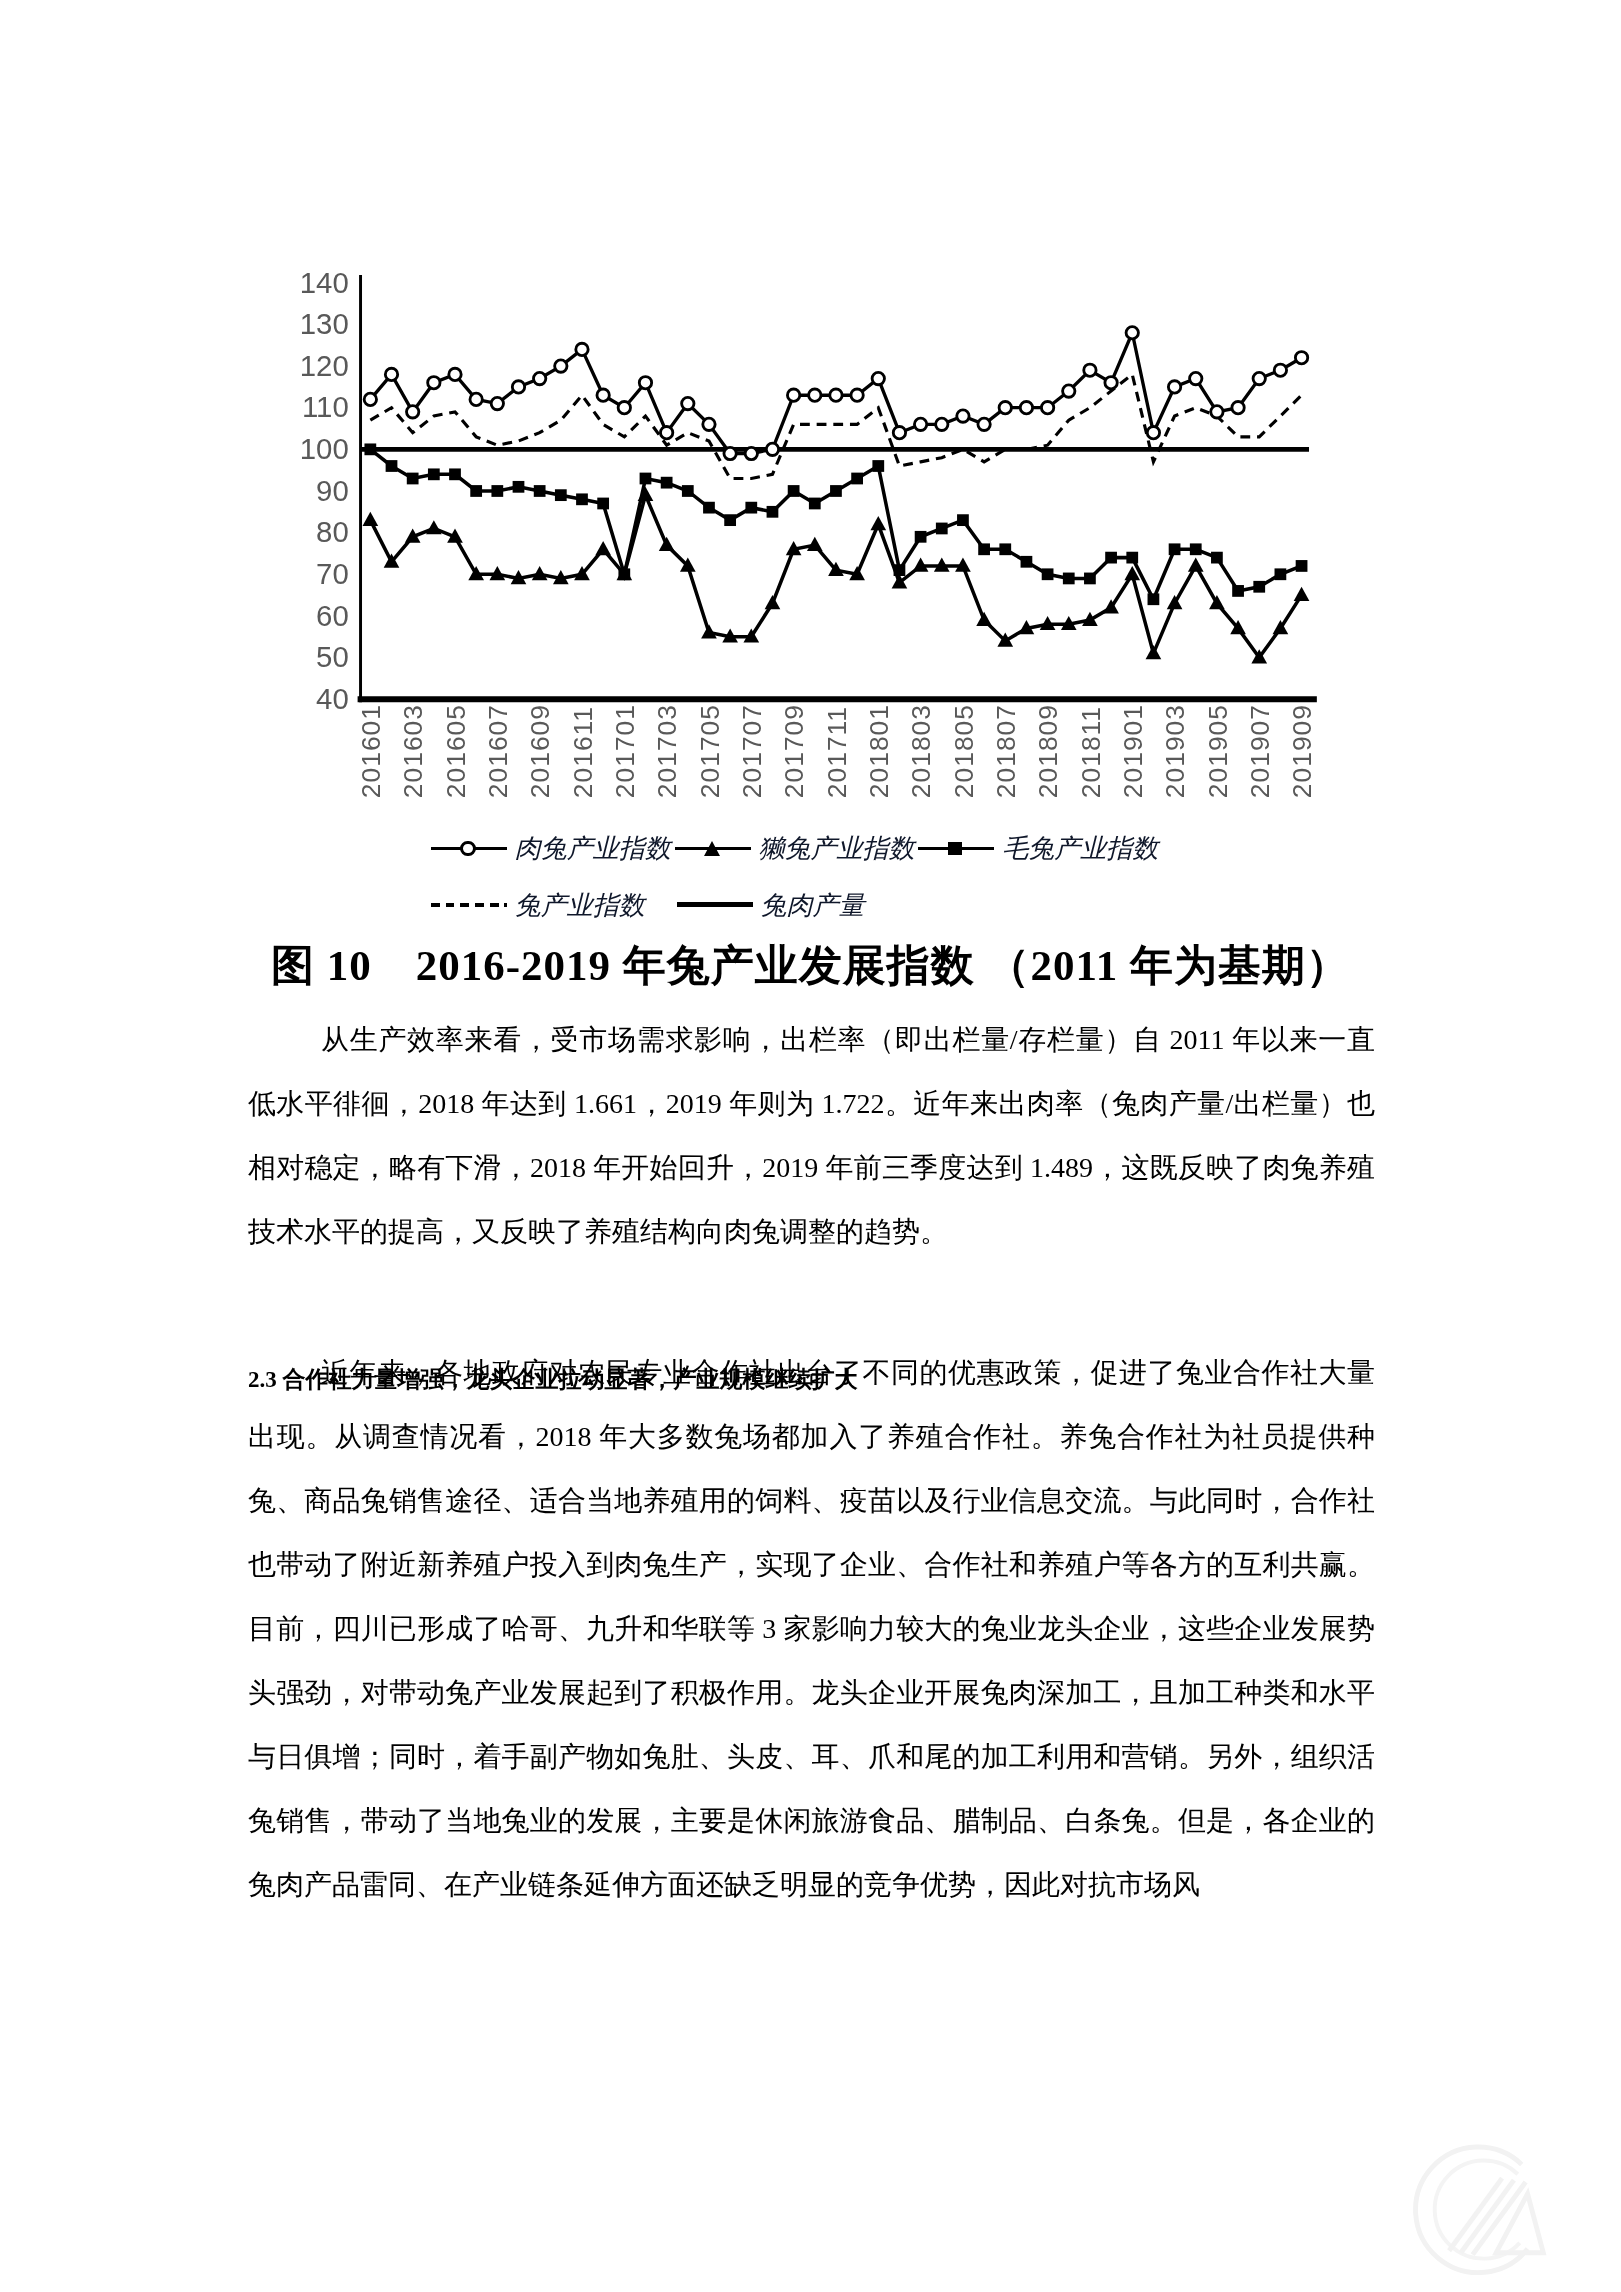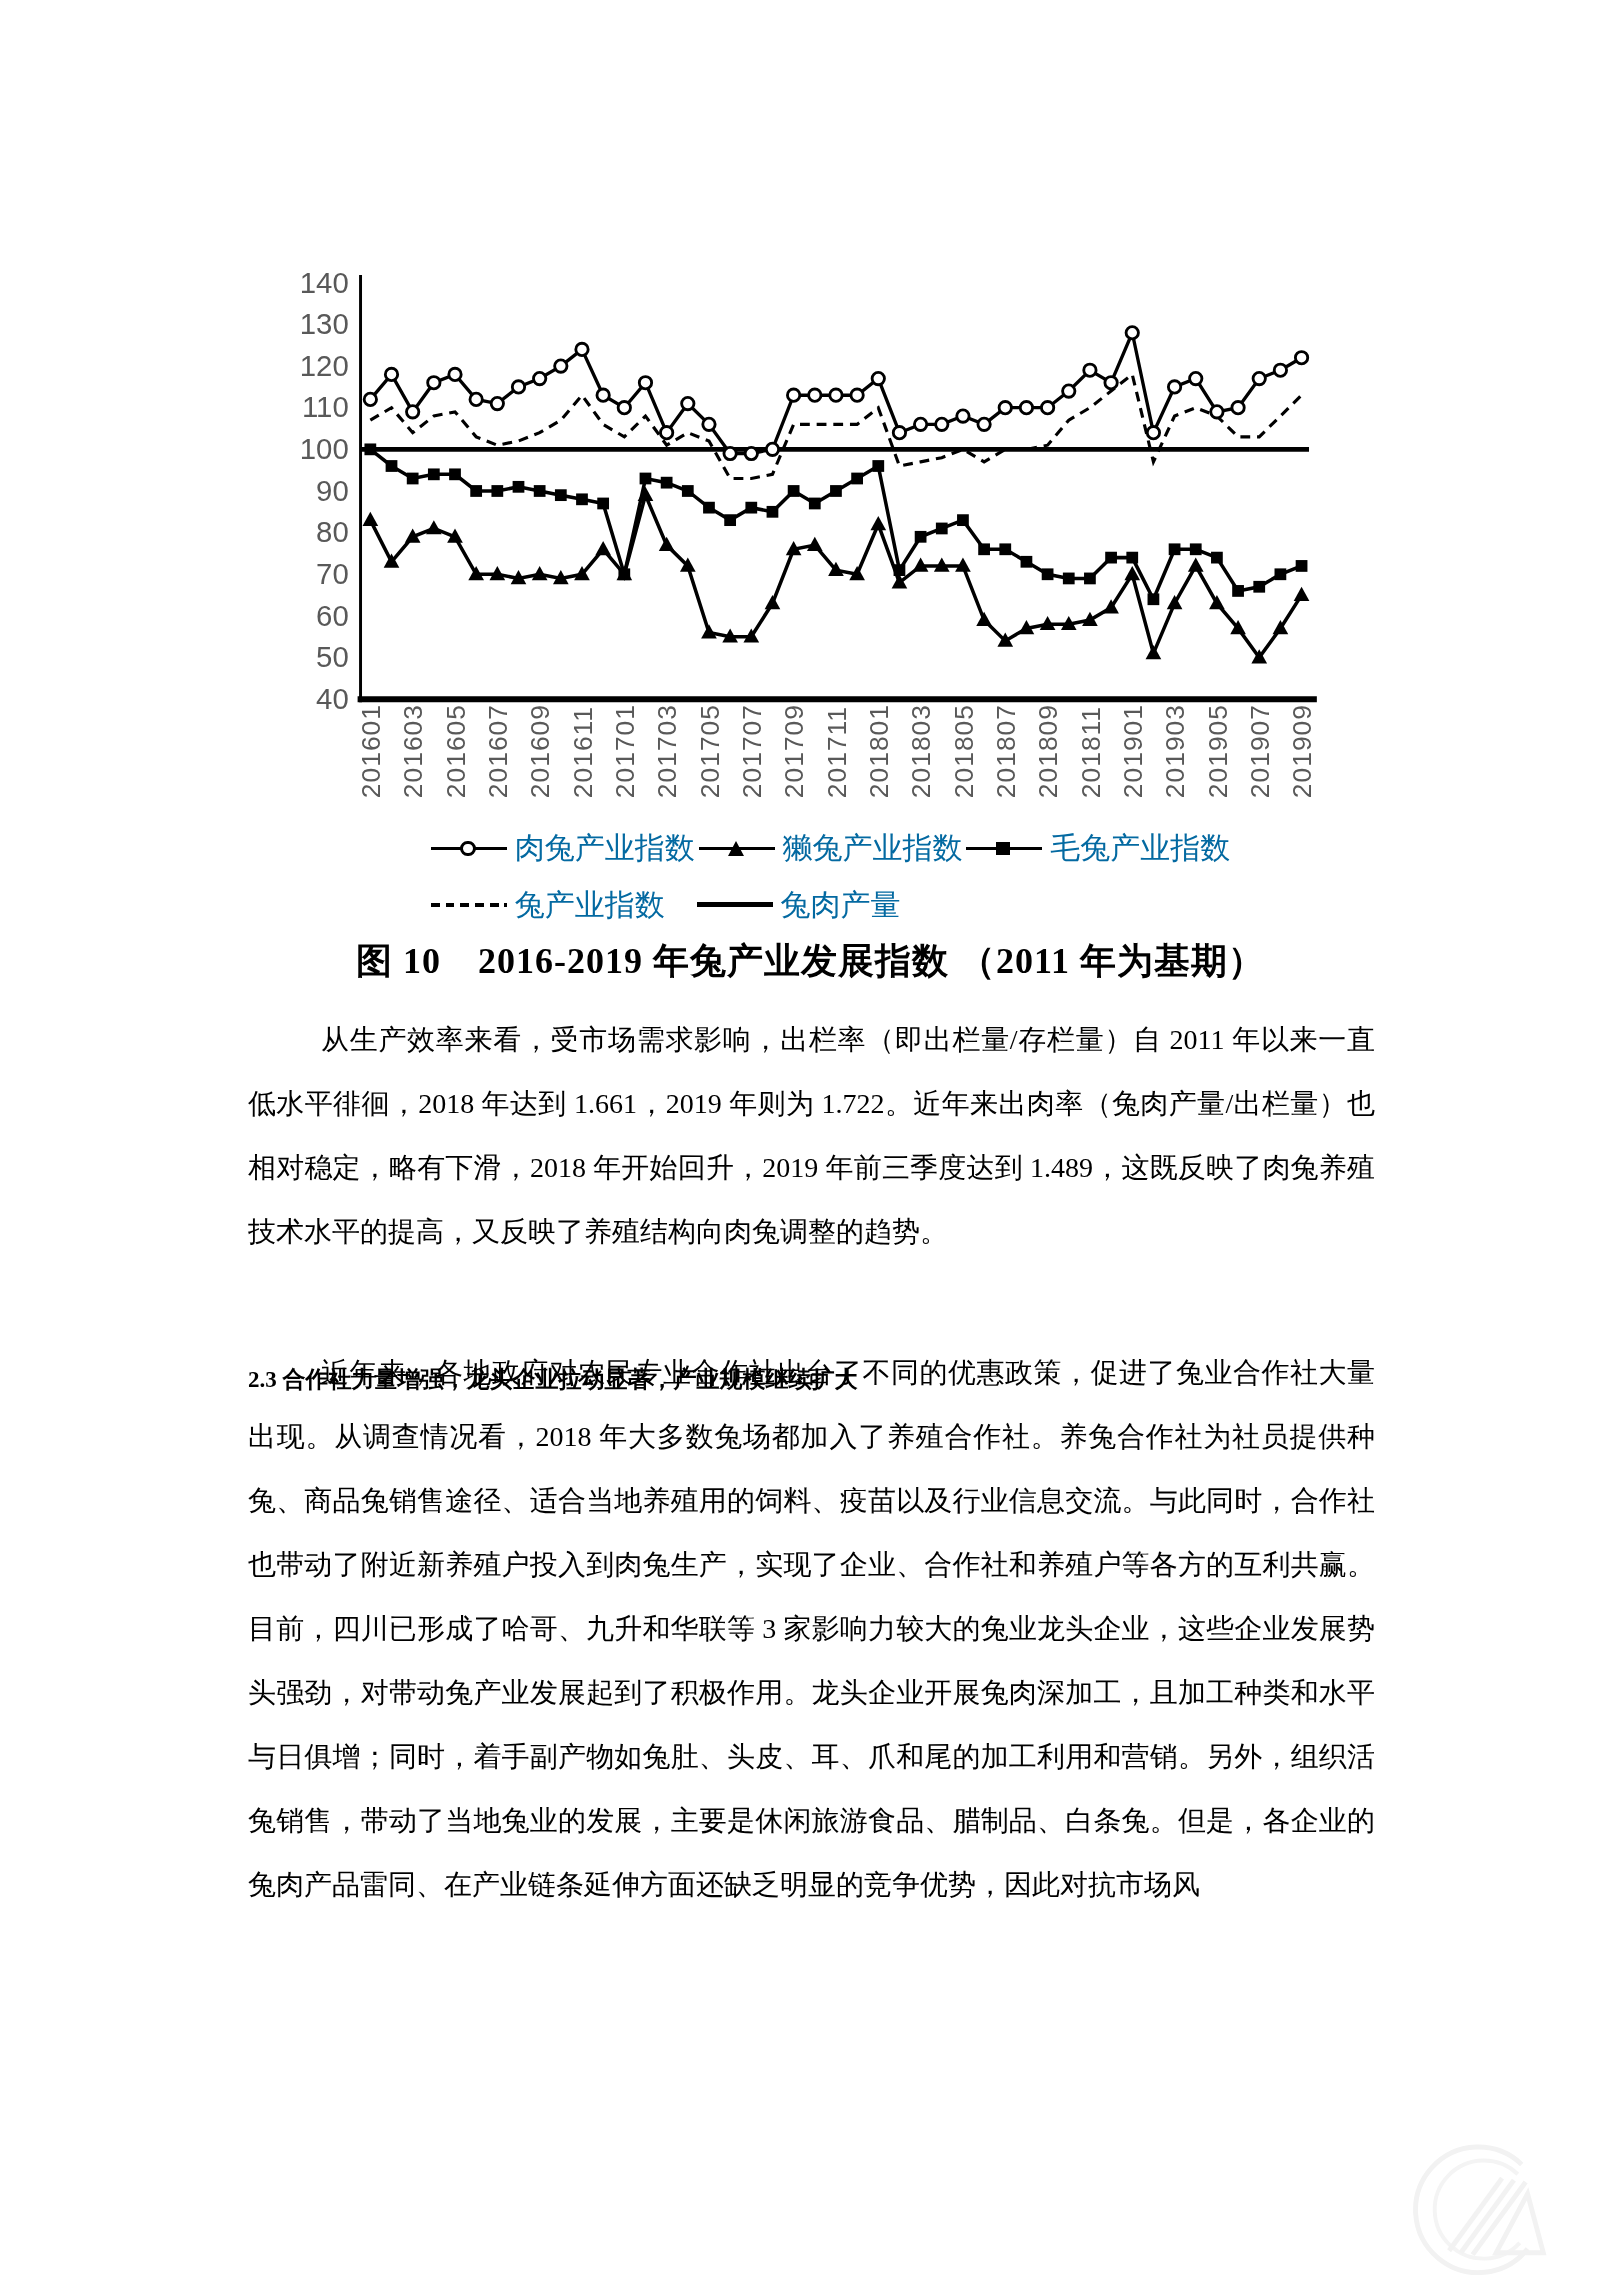--- a/index.html
+++ b/index.html
@@ -21,23 +21,23 @@
   .legend-row{display:flex;align-items:center;gap:3.9px;height:39px;}
   .legend-row.second{margin-top:17.6px;gap:32px;}
   .legend-item{display:flex;align-items:center;gap:7.8px;}
   .lsample{position:relative;width:76px;height:21.6px;flex:0 0 auto;}
   .lsample .lline{position:absolute;left:0;right:0;top:8.8px;height:3.9px;background:#000;}
   .lsample .lline.dashed{background:repeating-linear-gradient(90deg,#000 0 8.8px,transparent 8.8px 14.7px);}
   .lsample .lline.thick{top:7.8px;height:4.9px;}
   .lmark-circle{position:absolute;left:29px;top:2.9px;width:9.8px;height:9.8px;background:#fff;border:3.4px solid #000;border-radius:50%;}
   .lmark-triangle{position:absolute;left:29px;top:2.9px;width:0;height:0;border-left:8.8px solid transparent;border-right:8.8px solid transparent;border-bottom:15.7px solid #000;}
   .lmark-square{position:absolute;left:30px;top:3.9px;width:13.7px;height:13.7px;background:#000;}
-  .legend-label{font-size:30px;color:#0369a1;white-space:nowrap;}
-  
-  .caption{position:absolute;left:0;top:937px;width:1621px;text-align:center;font-size:36px;font-weight:bold;letter-spacing:1px;}
+  .legend-label{font-size:26px;color:#0f172a;white-space:nowrap;font-style:italic;}
+  
+  .caption{position:absolute;left:0;top:937px;width:1621px;text-align:center;font-size:43px;font-weight:bold;letter-spacing:1px;}
   .bodytext{position:absolute;left:248px;width:1127px;font-size:28px;line-height:64px;text-align:justify;text-justify:inter-ideograph;margin:0;font-family:Liberation Serif, serif;}
   .para1{top:1008px;text-indent:73px;}
   .heading{position:absolute;left:248px;top:1348px;width:1127px;font-size:23px;font-weight:bold;margin:0;line-height:64px;}
   .para2{top:1341px;text-indent:73px;}
   
   .watermark{position:absolute;left:1402px;top:2133px;}
 </style>
 </head>
 <body>
 

